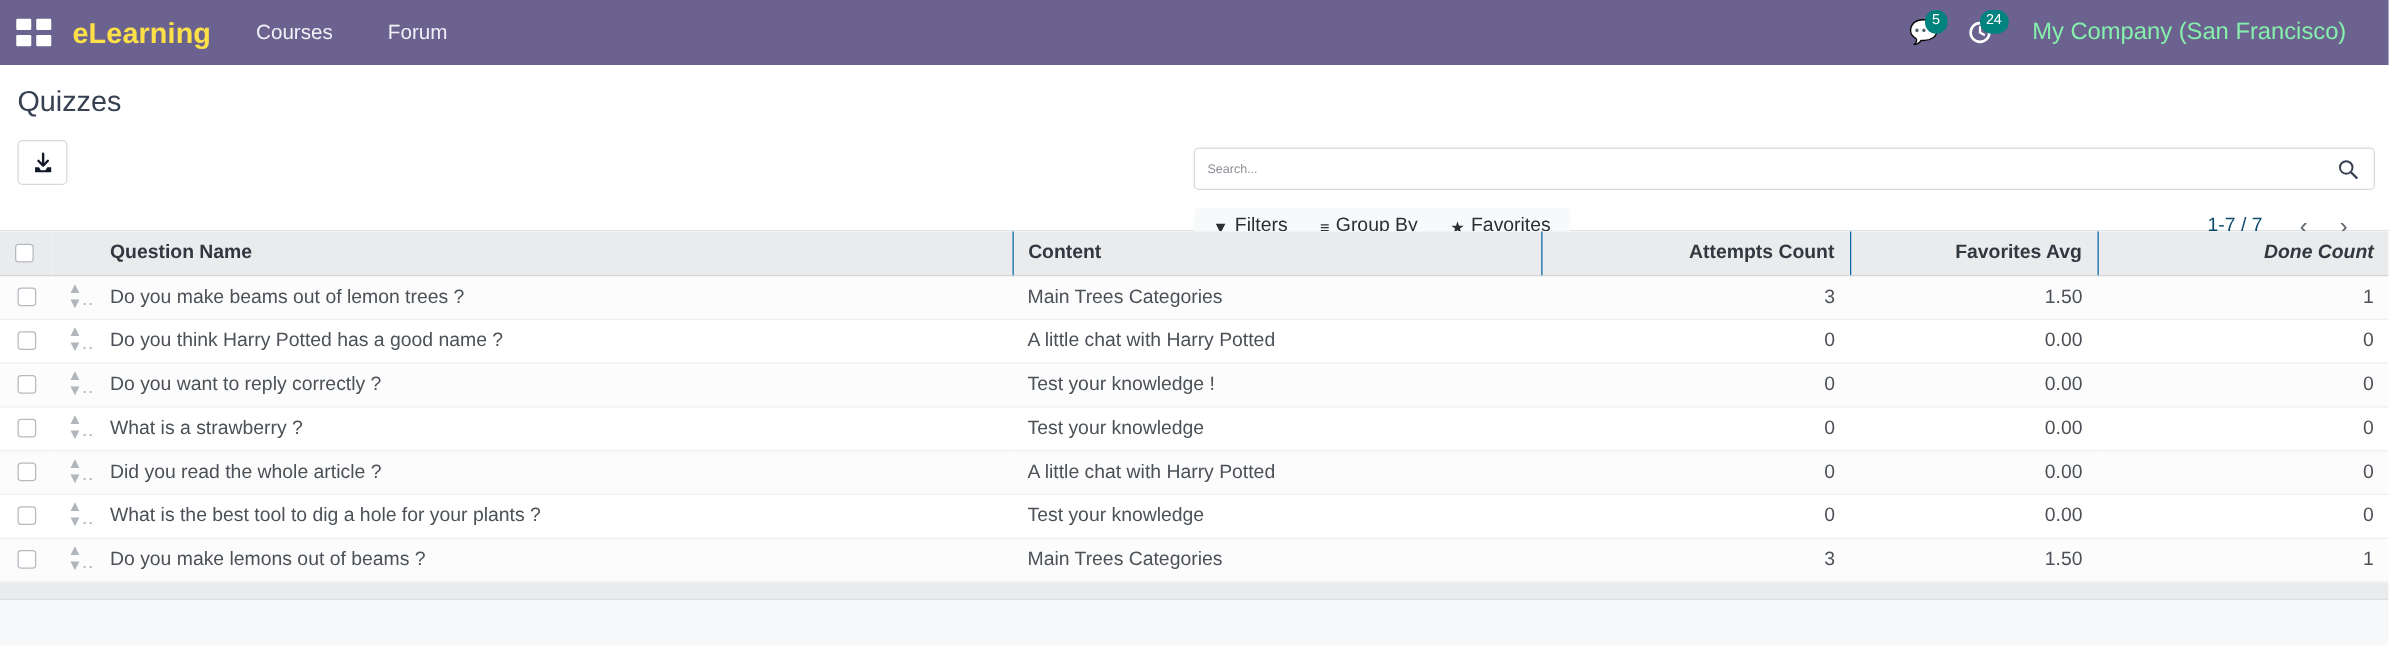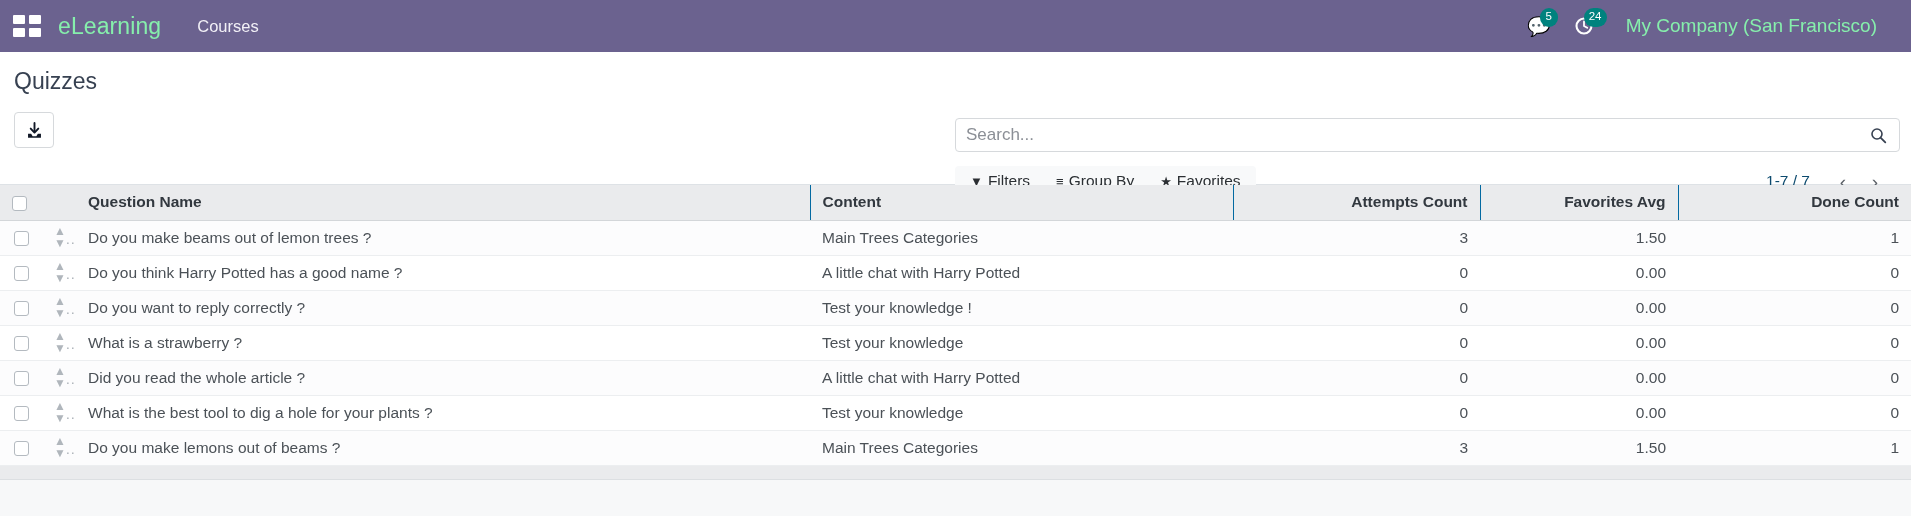--- a/index.html
+++ b/index.html
@@ -30,25 +30,26 @@
     gap: 4px;
     align-content: center;
     justify-content: center;
     cursor: pointer;
     border-radius: 3px;
     margin-right: 8px;
   }
   .apps-grid i { background: #ffffff; border-radius: 1px; display:block; }
   .brand {
     font-size: 23px;
-    color: #86efac;
+    color: #fde047;
     letter-spacing: .1px;
     padding: 0 14px 0 6px;
     cursor: pointer;
     white-space: nowrap;
+    font-weight: bold;
   }
   .nav-links { display: flex; align-items: center; height: 100%; }
   .nav-link {
     color: #f2f0f7;
     font-size: 16.5px;
     padding: 0 22px;
     height: 100%;
     display: flex;
     align-items: center;
     cursor: pointer;
@@ -153,21 +154,21 @@
     border-radius: 4px;
     background: #ffffff;
     display: flex;
     align-items: center;
     padding: 0 8px 0 10px;
   }
   .searchbar input {
     flex: 1;
     border: none;
     outline: none;
-    font-size: 17px;
+    font-size: 10px;
     color: #0c4a6e;
     background: transparent;
     font-family: "Liberation Sans", sans-serif;
   }
   .searchbar input::placeholder { color: #8b8f96; }
   .search-btn {
     background: none; border: none;
     cursor: pointer;
     color: #374151;
     display: flex; align-items: center; justify-content: center;
@@ -249,21 +250,21 @@
     font-size: 15.5px;
     height: 35px;
     padding: 0 12px;
     text-align: left;
     white-space: nowrap;
     border-right: 1px solid #0369a1;
     user-select: none;
     cursor: pointer;
   }
   table.list thead th.num { text-align: right; }
-  table.list thead th.no-border { border-right: none; }
+  table.list thead th.no-border { border-right: none; font-style: italic; }
 
   col.c-check { width: 42px; }
   col.c-handle { width: 34px; }
   col.c-qname { width: 734px; }
   col.c-content { width: 423px; }
   col.c-attempts { width: 247px; }
   col.c-avg { width: 198px; }
   col.c-done { width: 233px; }
 
   table.list tbody td {
@@ -315,20 +316,21 @@
     <i></i>
     <i></i>
     <i></i>
     <i></i>
   </div>
 
   <div class="brand">eLearning</div>
 
   <div class="nav-links">
     <div class="nav-link">Courses</div>
+    <div class="nav-link">Forum</div>
   </div>
 
   <div class="nav-right">
 
     <div class="sys-icon">
       <span class="sys-glyph">💬</span>
       <span class="badge">5</span>
     </div>
 
     <div class="sys-icon">

